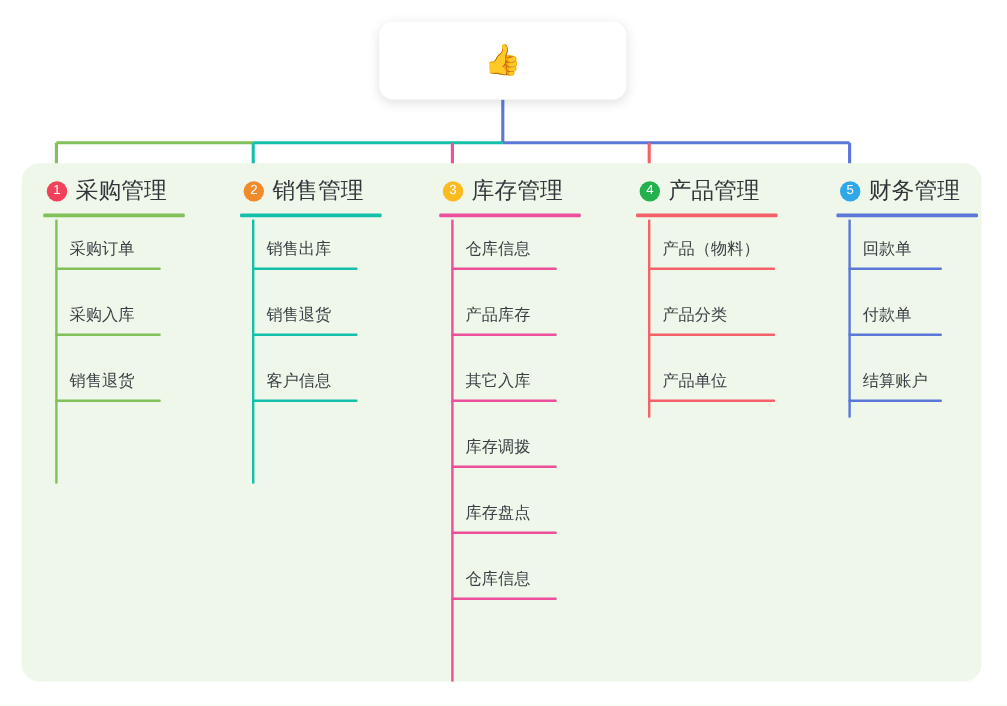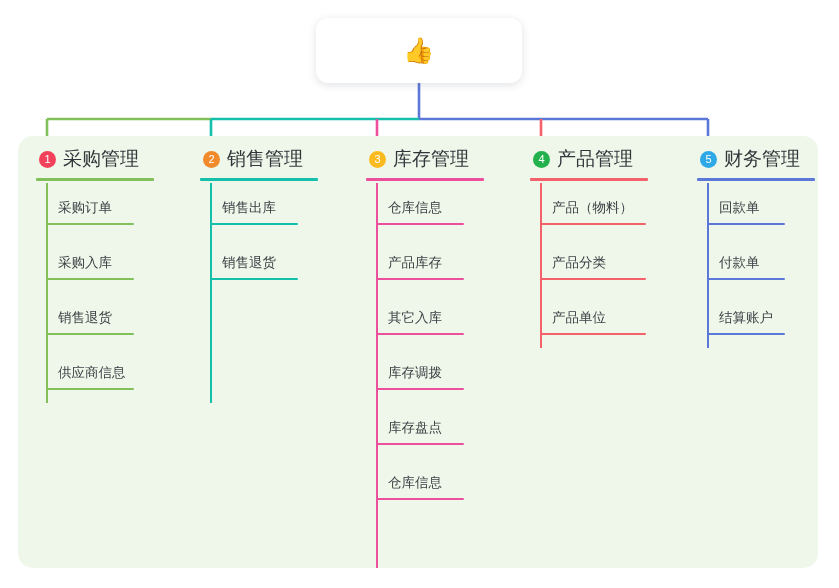--- a/index.html
+++ b/index.html
@@ -95,42 +95,42 @@
             <div class="leaf-rule" style="background: rgb(130, 192, 90); width: 88px;"></div>
           </div>
           <div class="leaf">
             <span class="leaf-label">采购入库</span>
             <div class="leaf-rule" style="background: rgb(130, 192, 90); width: 88px;"></div>
           </div>
           <div class="leaf">
             <span class="leaf-label">销售退货</span>
             <div class="leaf-rule" style="background: rgb(130, 192, 90); width: 88px;"></div>
           </div>
-          <div class="leaf">
-            <span class="leaf-label">供应商信息</span>
-            <div class="leaf-rule" style="background: rgb(130, 192, 90); width: 88px;"></div>
-          </div>
         </div>
       </div>
       <div class="branch" style="left: 200px;">
         <div class="branch-head">
           <span class="badge" style="background: rgb(241, 138, 43);">2</span>
           <span class="branch-title">销售管理</span>
         </div>
         <div class="head-rule" style="background: rgb(21, 192, 171); width: 118px;"></div>
         <div class="leaves">
           <div class="spine" style="background: rgb(21, 192, 171); height: 220px;"></div>
           <div class="leaf">
             <span class="leaf-label">销售出库</span>
             <div class="leaf-rule" style="background: rgb(21, 192, 171); width: 88px;"></div>
           </div>
           <div class="leaf">
             <span class="leaf-label">销售退货</span>
             <div class="leaf-rule" style="background: rgb(21, 192, 171); width: 88px;"></div>
           </div>
+          <div class="leaf">
+            <span class="leaf-label">客户信息</span>
+            <div class="leaf-rule" style="background: rgb(21, 192, 171); width: 88px;"></div>
+          </div>
         </div>
       </div>
       <div class="branch" style="left: 366px;">
         <div class="branch-head">
           <span class="badge" style="background: rgb(251, 187, 32);">3</span>
           <span class="branch-title">库存管理</span>
         </div>
         <div class="head-rule" style="background: rgb(236, 79, 156); width: 118px;"></div>
         <div class="leaves">
           <div class="spine" style="background: rgb(236, 79, 156); height: 385px;"></div>

